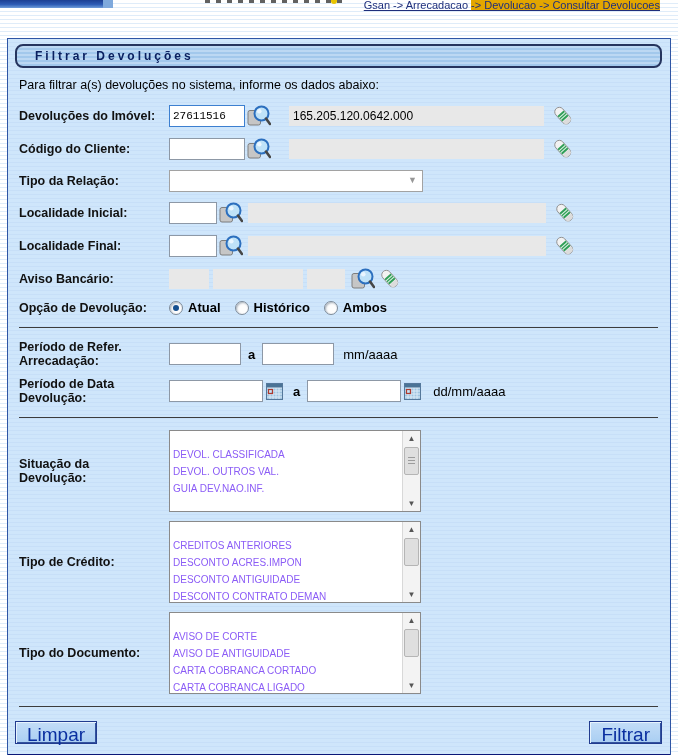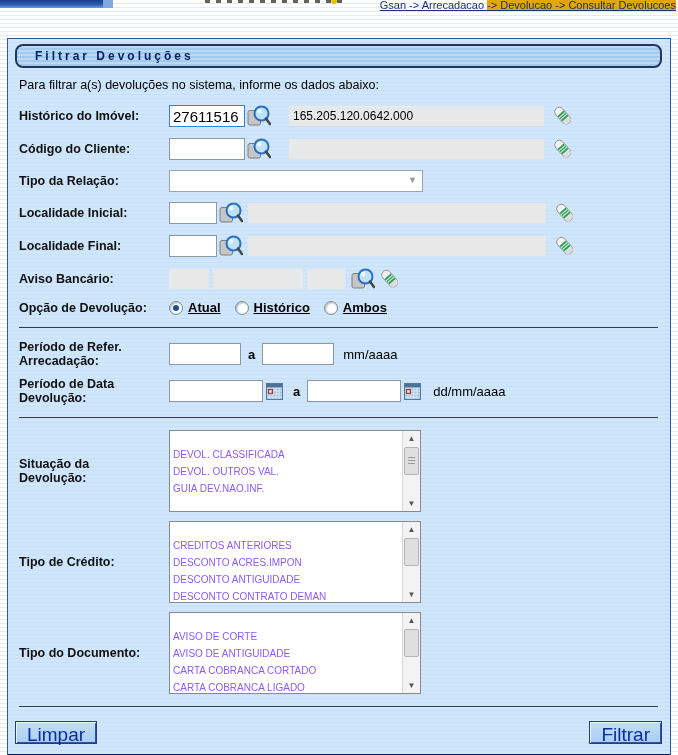--- a/index.html
+++ b/index.html
@@ -9,21 +9,21 @@
     background:repeating-linear-gradient(180deg,#ffffff 0px,#ffffff 3px,#dfecf9 3px,#dfecf9 4px);
   }
   
   .topbar{position:relative;height:22px;}
   .navy-frag{position:absolute;left:0;top:0;width:113px;height:8px;
     background:linear-gradient(180deg,#1d3f92 0%,#2d5bb4 55%,#6f9cd9 100%);}
   .navy-frag::after{content:"";position:absolute;right:0;top:0;width:10px;height:8px;background:#7fa9dc;}
   .cut-text{position:absolute;left:205px;top:0;width:140px;height:3px;overflow:hidden;
     background:repeating-linear-gradient(90deg,#3a3a3a 0 5px,transparent 5px 11px);opacity:.8;}
   .logo-dot{position:absolute;left:331px;top:0;width:6px;height:4px;background:#e8c400;border-radius:0 0 3px 3px;}
-  .breadcrumb{position:absolute;right:2px;top:-1px;font-size:11px;color:#1f2e7b;white-space:nowrap;}
+  .breadcrumb{position:absolute;right:18px;top:-1px;font-size:11px;color:#1f2e7b;white-space:nowrap;}
   .breadcrumb span{text-decoration:underline;}
   .bc-hl{background:#e3a600;}
   
   .form-container{
     margin:16px 7px;box-sizing:border-box;width:664px;
     border:1px solid #2f55a4;border-bottom:none;
     background:repeating-linear-gradient(180deg,#cfe6fb 0 3px,#c7dff8 3px 4px);
     padding:3px 6px 0 5px;position:relative;
   }
   .title-bar{
@@ -31,21 +31,21 @@
     border:2px solid #25345e;border-radius:8px;
     background:repeating-linear-gradient(180deg,#bcd8f3 0 2px,#a2c8ec 2px 4px);
     display:flex;align-items:center;padding-left:18px;
     color:#0a2060;font-weight:bold;font-size:12px;letter-spacing:3px;
   }
   .intro{font-size:12.5px;color:#000;margin:2px 0 12px 6px;}
   
   .row{display:flex;align-items:center;margin:0 0 9px 6px;}
   .lbl{width:150px;flex:0 0 150px;font-weight:bold;font-size:12.5px;color:#111;line-height:14px;}
   .txt{box-sizing:border-box;height:22px;border:1px solid #8d98a6;background:#fff;
-    font-family:Liberation Sans, sans-serif;font-size:15px;padding:1px 3px;}
+    font-family:Liberation Mono, monospace;font-size:11px;padding:1px 3px;}
   .txt.blue{border:1px solid #3c7fd0;}
   .w76{width:76px;} .w48{width:48px;} .w72{width:72px;} .w94{width:94px;}
   .gray-field{box-sizing:border-box;height:20px;background:#e8e8e8;font-size:12px;color:#000;
     display:flex;align-items:center;padding:0 4px;overflow:hidden;white-space:nowrap;}
   .gf-255{width:255px;margin-left:16px;} .gf-298{width:298px;margin-left:3px;}
   .icon-btn{display:inline-flex;margin:0 2px;cursor:pointer;}
   .icon-btn svg{display:block;}
   .eraser-right{margin-left:8px;}
   
   .select-box{box-sizing:border-box;width:254px;height:22px;background:#fff;border:1px solid #a2a2a2;
@@ -54,21 +54,21 @@
   
   .aviso-box{height:20px;background:#e8e8e8;margin-right:4px;}
   .ab1{width:40px;} .ab2{width:90px;} .ab3{width:38px;}
   
   .radio-group{display:flex;align-items:center;gap:10px;}
   .radio-item{display:flex;align-items:center;gap:5px;margin-right:4px;}
   .radio{width:12px;height:12px;border-radius:50%;background:#fdfdfd;border:1px solid #7c8a99;
     box-shadow:inset 1px 1px 2px rgba(70,90,110,.45);position:relative;flex:0 0 12px;}
   .radio[data-checked="true"]::after{content:"";position:absolute;left:3px;top:3px;width:6px;height:6px;
     border-radius:50%;background:#17508f;}
-  .radio-label{font-weight:bold;font-size:13px;color:#000;text-decoration:underline;}
+  .radio-label{font-weight:bold;font-size:13px;color:#000;}
   
   .hr{height:1px;background:#3c3c3c;margin:12px 6px 12px 6px;}
   
   .sep-a{font-weight:bold;font-size:13px;margin:0 7px;}
   .fmt{font-size:13px;margin-left:9px;color:#000;}
   .cal{margin:0 3px;}
   
   .listbox{box-sizing:border-box;width:252px;height:82px;background:#fff;border:1px solid #8a8a8a;
     display:flex;overflow:hidden;}
   .opts{flex:1;overflow:hidden;padding:0 0 0 3px;}
@@ -127,21 +127,21 @@
 
 <div class="form-container">
 
   <div class="title-bar">
     <span>Filtrar Devoluções</span>
   </div>
 
   <div class="intro">Para filtrar a(s) devoluções no sistema, informe os dados abaixo:</div>
 
   <div class="row">
-    <div class="lbl">Histórico do Imóvel:</div>
+    <div class="lbl">Devoluções do Imóvel:</div>
     <input class="txt w76 blue" value="27611516" style="">
     <span class="icon-btn">
         <svg width="24" height="24">
           <use href="#sym-search"></use>
         </svg>
       </span>
     <div class="gray-field gf-255">165.205.120.0642.000</div>
     <span class="icon-btn eraser-right">
         <svg width="22" height="24">
           <use href="#sym-eraser"></use>

